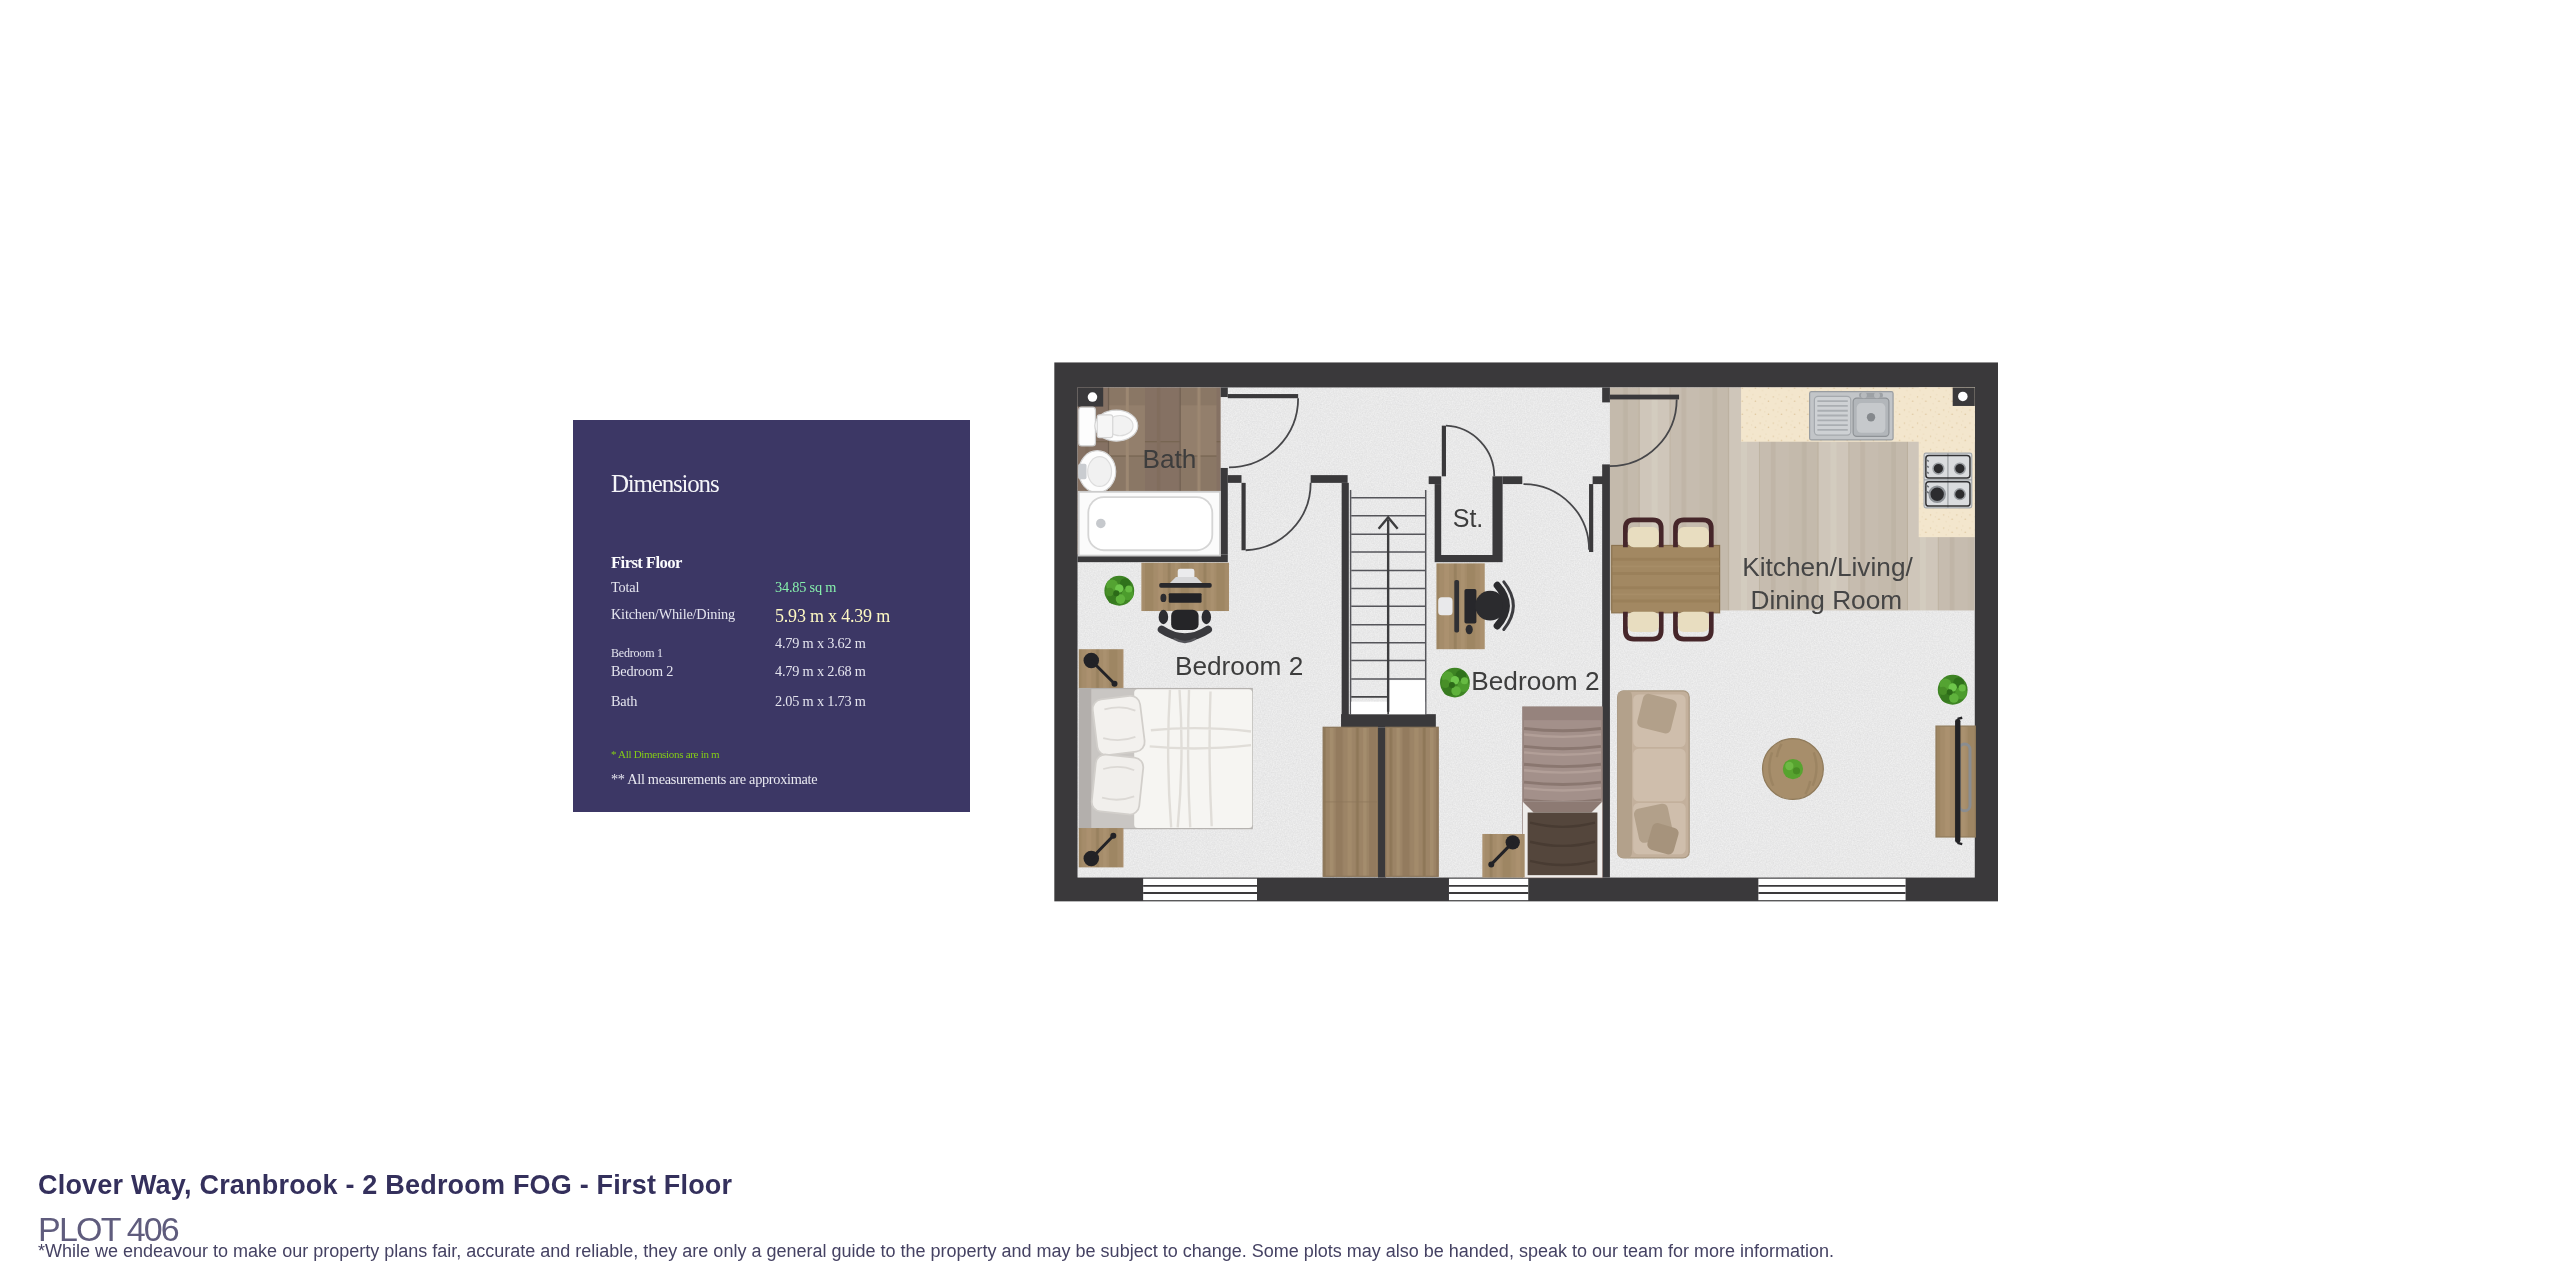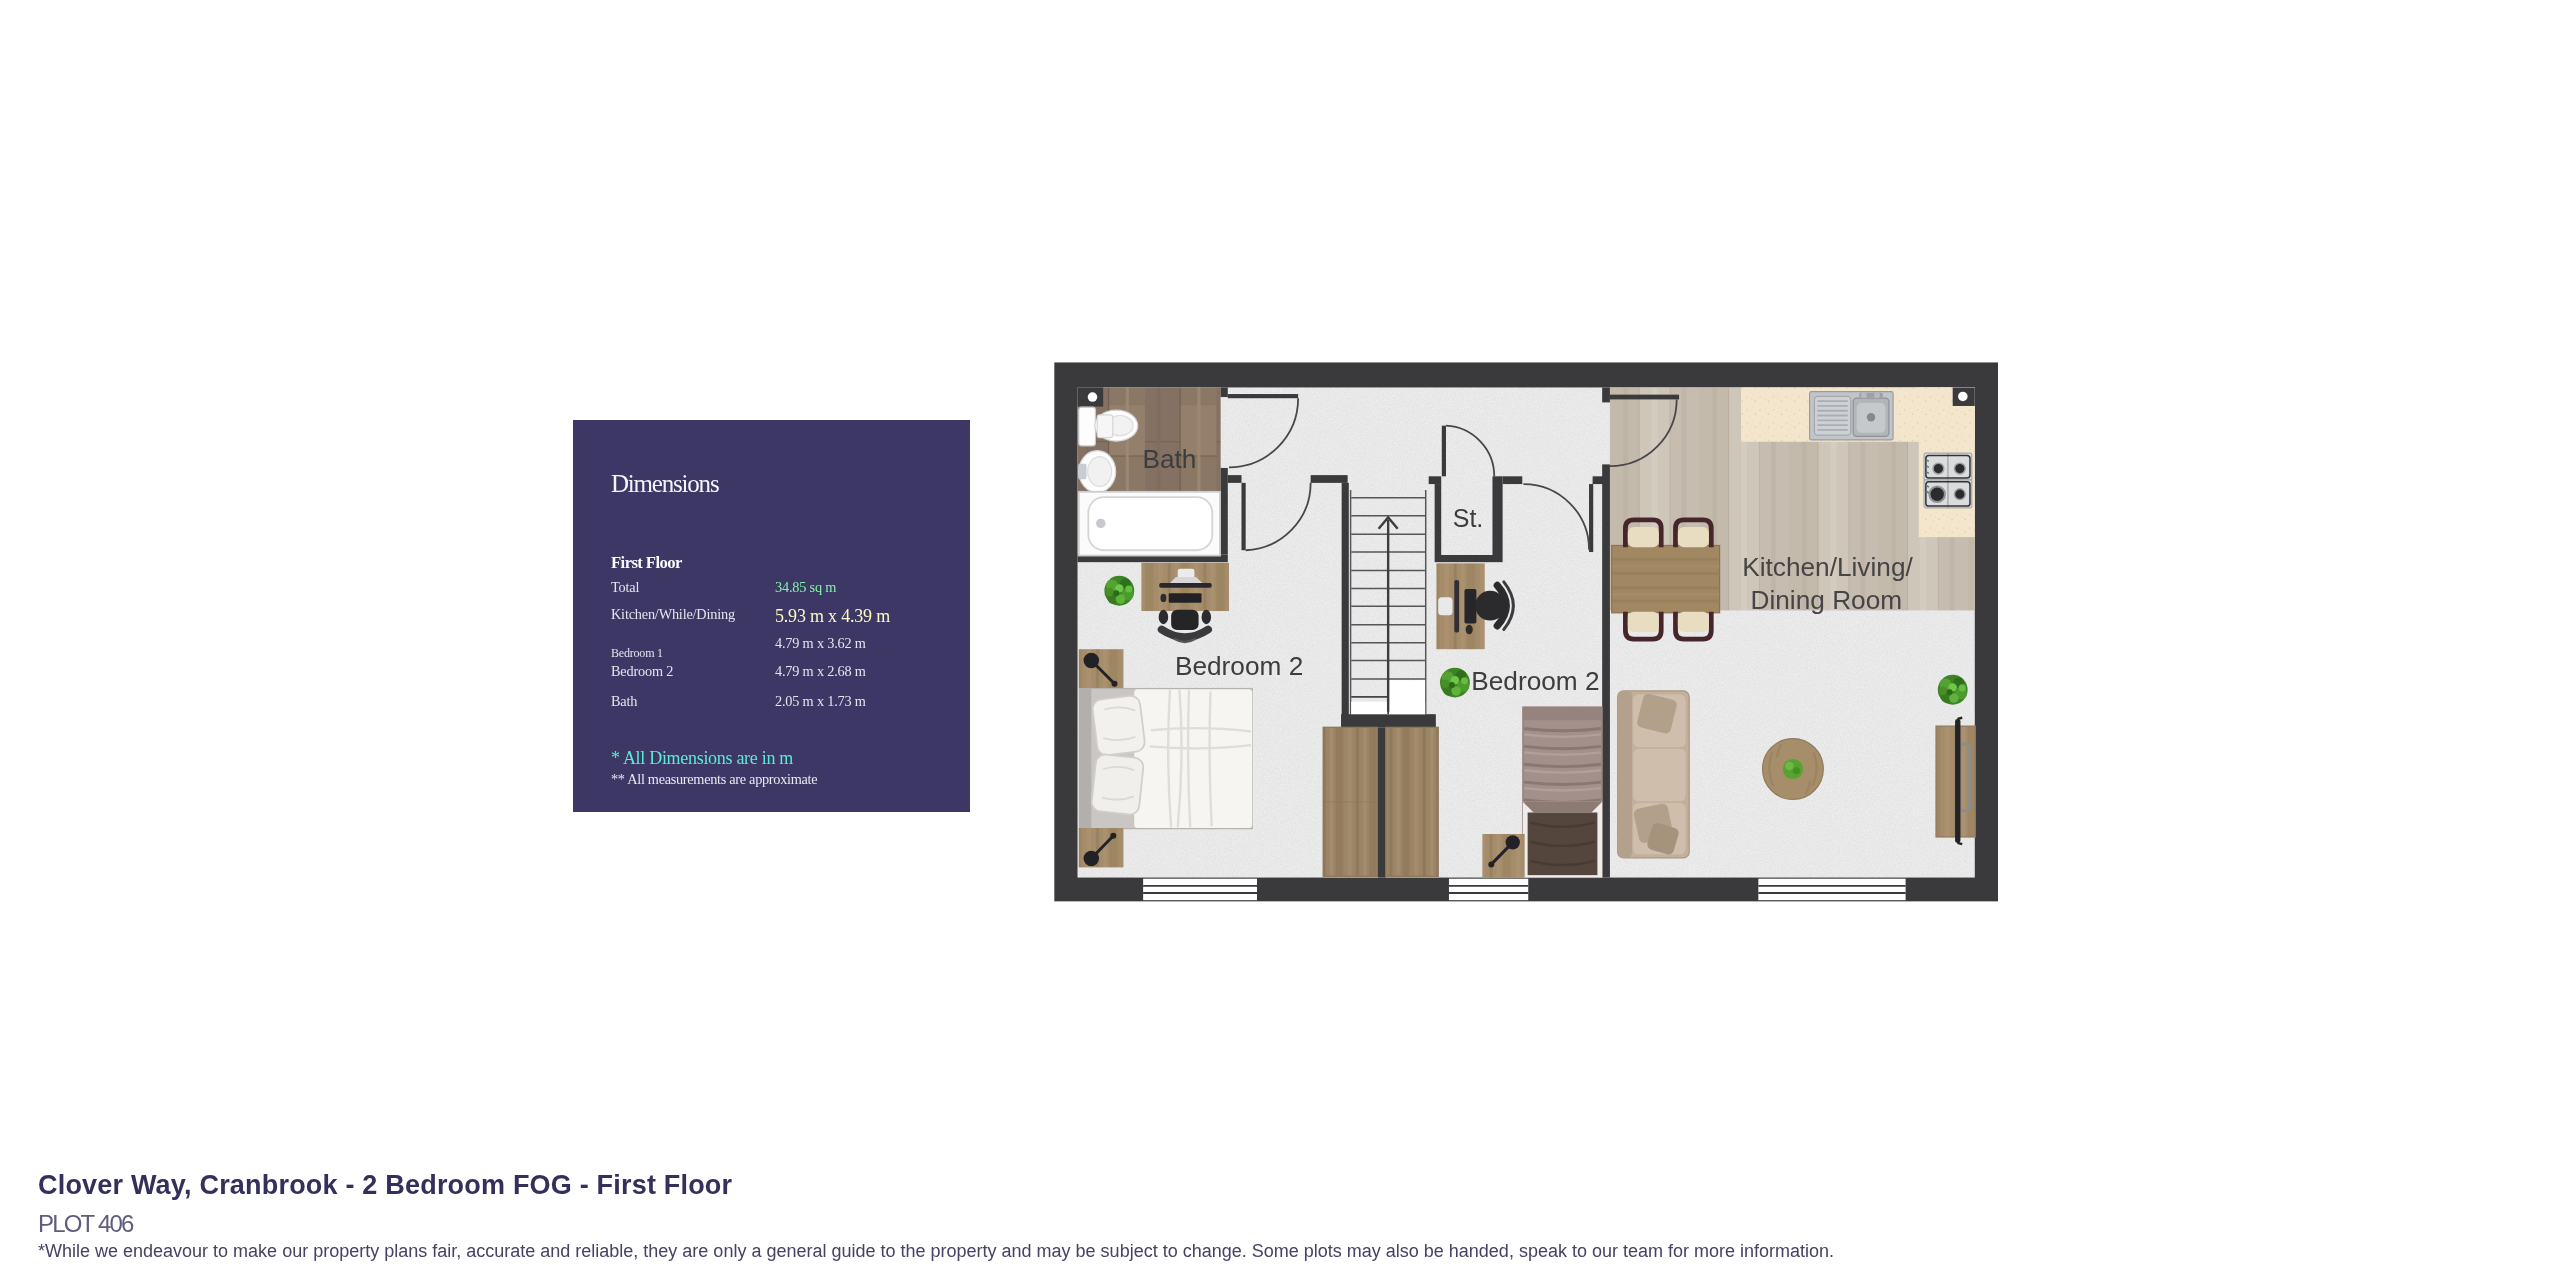--- a/index.html
+++ b/index.html
@@ -1,21 +1,21 @@
 <!DOCTYPE html>
 <html style="font-size:9.5px"><head>
 <meta charset="utf-8">
 <style>
   html,body{margin:0;padding:0;background:#ffffff;}
   #page{position:relative;width:2576px;height:1265px;background:#ffffff;overflow:hidden;font-family:"Liberation Sans",sans-serif;}
   #dimbox{position:absolute;left:573px;top:420px;width:397px;height:392px;background:#3c3765;color:#eef0f4;}
   .db{position:absolute;left:38px;white-space:nowrap;font-family:Liberation Serif, serif;}
   #plansvg{position:absolute;left:0;top:0;}
   #footer .t1{position:absolute;left:38px;top:1170px;font-size:27px;font-weight:bold;color:#34305c;letter-spacing:0.2px;white-space:nowrap;}
-  #footer .t2{position:absolute;left:38px;top:1210px;font-size:24px;font-weight:normal;color:#5f5c7d;letter-spacing:-1.8px;white-space:nowrap;}
+  #footer .t2{position:absolute;left:38px;top:1210px;font-size:34px;font-weight:normal;color:#5f5c7d;letter-spacing:-1.8px;white-space:nowrap;}
   #footer .t3{position:absolute;left:38px;top:1241px;font-size:18px;color:#454263;white-space:nowrap;}
 </style>
 </head>
 <body>
 <div id="page">
 
 <div id="dimbox">
 
   <div class="db" style="top:50px;font-size:25px;letter-spacing:-1.2px;color:#f4f4f8;">Dimensions</div>
 
@@ -29,21 +29,21 @@
 
   <div class="db" style="top:226px;font-size:12px;letter-spacing:-0.2px;color:#e4e4ee;">Bedroom 1</div>
   <div class="db" style="top:215px;left:202px;font-size:14.3px;letter-spacing:-0.2px;color:#e4e4ee;">4.79 m x 3.62 m</div>
 
   <div class="db" style="top:243px;font-size:14.3px;letter-spacing:-0.2px;color:#e4e4ee;">Bedroom 2</div>
   <div class="db" style="top:243px;left:202px;font-size:14.3px;letter-spacing:-0.2px;color:#e4e4ee;">4.79 m x 2.68 m</div>
 
   <div class="db" style="top:273px;font-size:14.3px;letter-spacing:-0.2px;color:#e4e4ee;">Bath</div>
   <div class="db" style="top:273px;left:202px;font-size:14.3px;letter-spacing:-0.2px;color:#e4e4ee;">2.05 m x 1.73 m</div>
 
-  <div class="db" style="top:328px;font-size:18px;letter-spacing:-0.3px;color:#5eead4;text-align:center;">* All Dimensions are in m</div>
+  <div class="db" style="top:328px;font-size:11px;letter-spacing:-0.3px;color:#84cc16;text-align:center;">* All Dimensions are in m</div>
 
   <div class="db" style="top:351px;font-size:14.3px;letter-spacing:-0.3px;color:#e9e9f1;">** All measurements are approximate</div>
 </div>
 
 <svg id="plansvg" width="2576" height="1265" viewBox="0 0 4320 2122" xmlns="http://www.w3.org/2000/svg">
 <defs>
   <filter id="speck" x="0%" y="0%" width="100%" height="100%">
     <feTurbulence type="fractalNoise" baseFrequency="0.45" numOctaves="4" seed="11" result="t"></feTurbulence>
     <feColorMatrix in="t" type="matrix" values="0 0 0 0 0.57, 0 0 0 0 0.57, 0 0 0 0 0.58, 0 0 0 1.0 -0.1" result="n"></feColorMatrix>
     <feComposite in="n" in2="SourceGraphic" operator="in"></feComposite>

